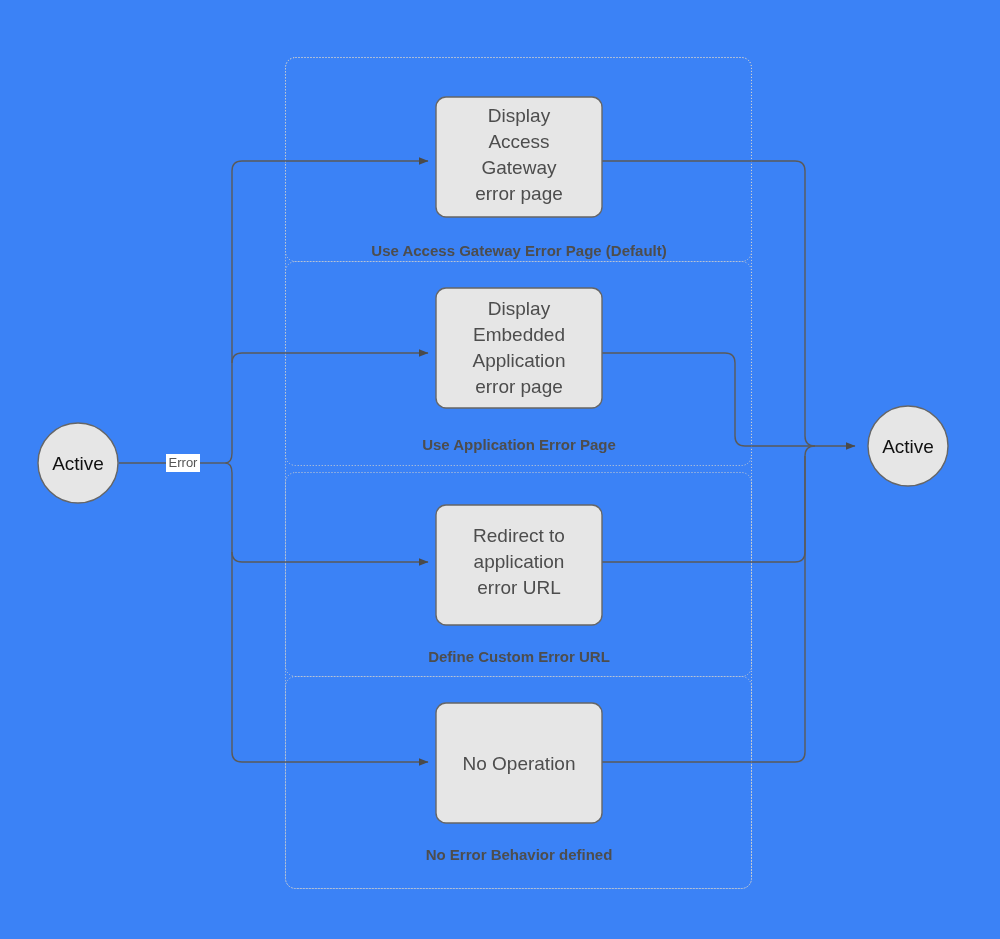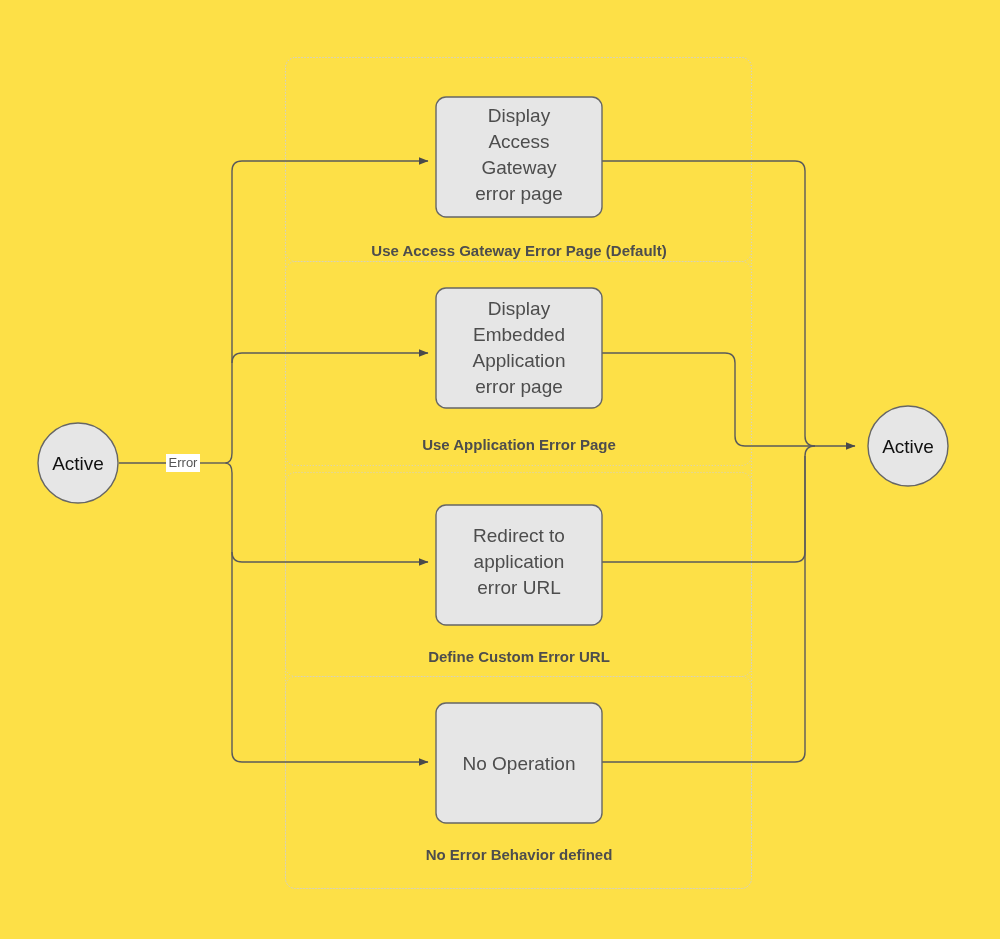--- a/index.html
+++ b/index.html
@@ -4,21 +4,21 @@
 <style>
   html, body {
     margin: 0;
     padding: 0;
     background: #ffffff;
   }
   #canvas-wrap {
     position: relative;
     width: 1000px;
     height: 939px;
-    background: #fde047;
+    background: #3b82f6;
     font-family: "Liberation Sans", sans-serif;
   }
   svg#diagram {
     display: block;
     width: 1000px;
     height: 939px;
   }
   .lane-box {
     fill: none;
     stroke: #cfcfcf;

